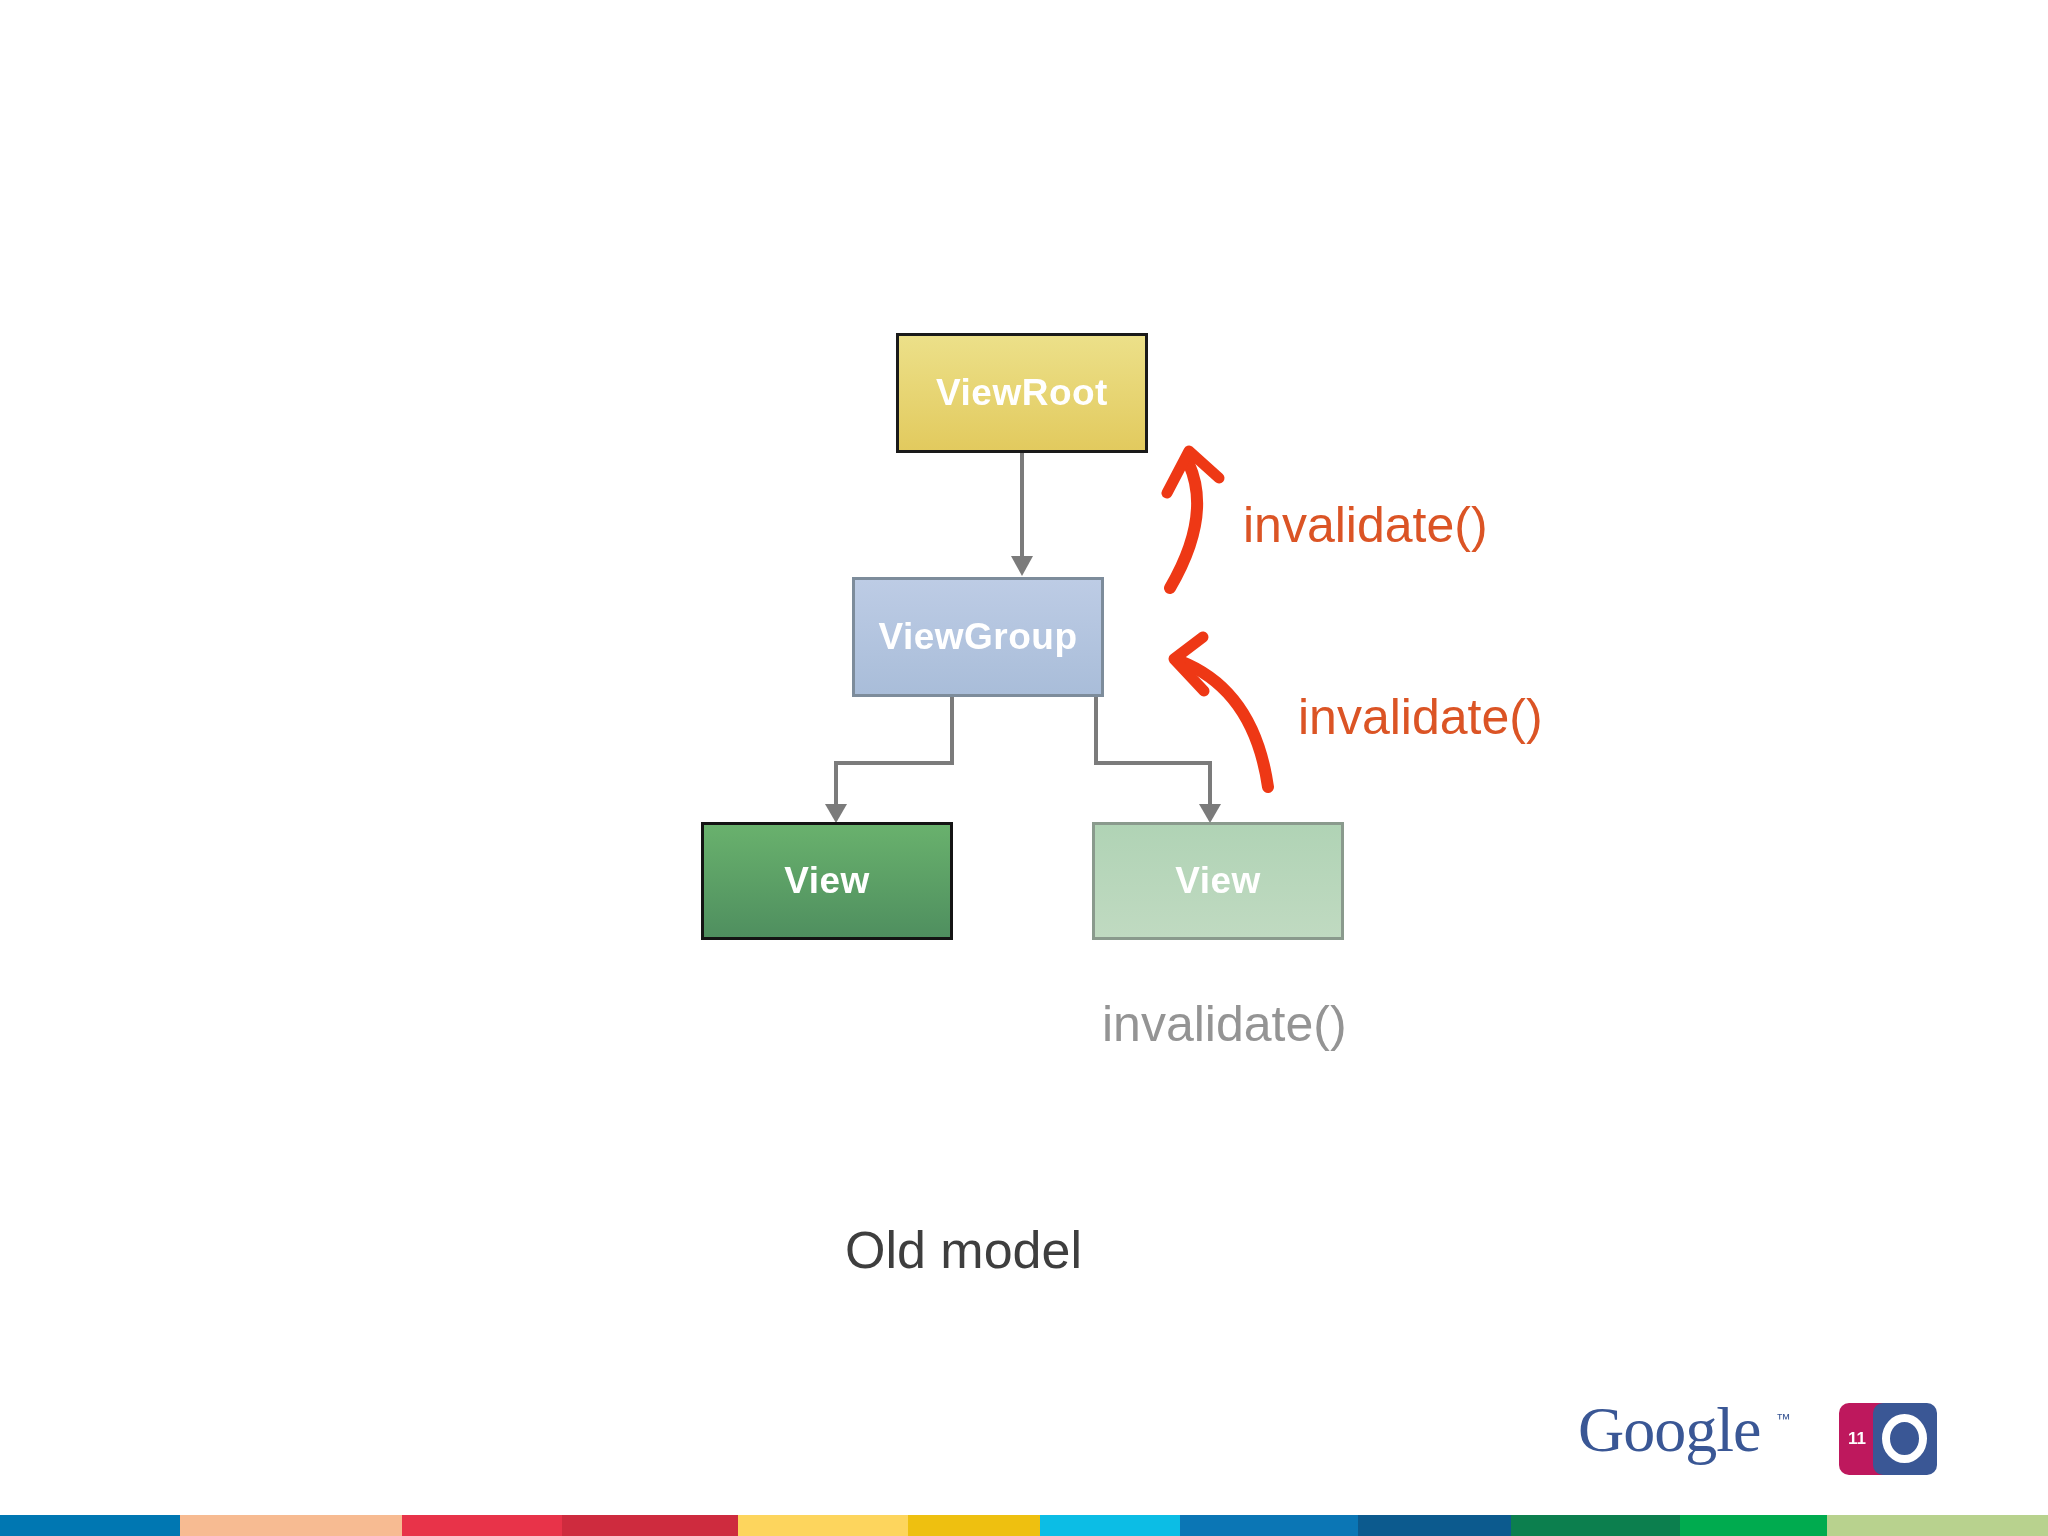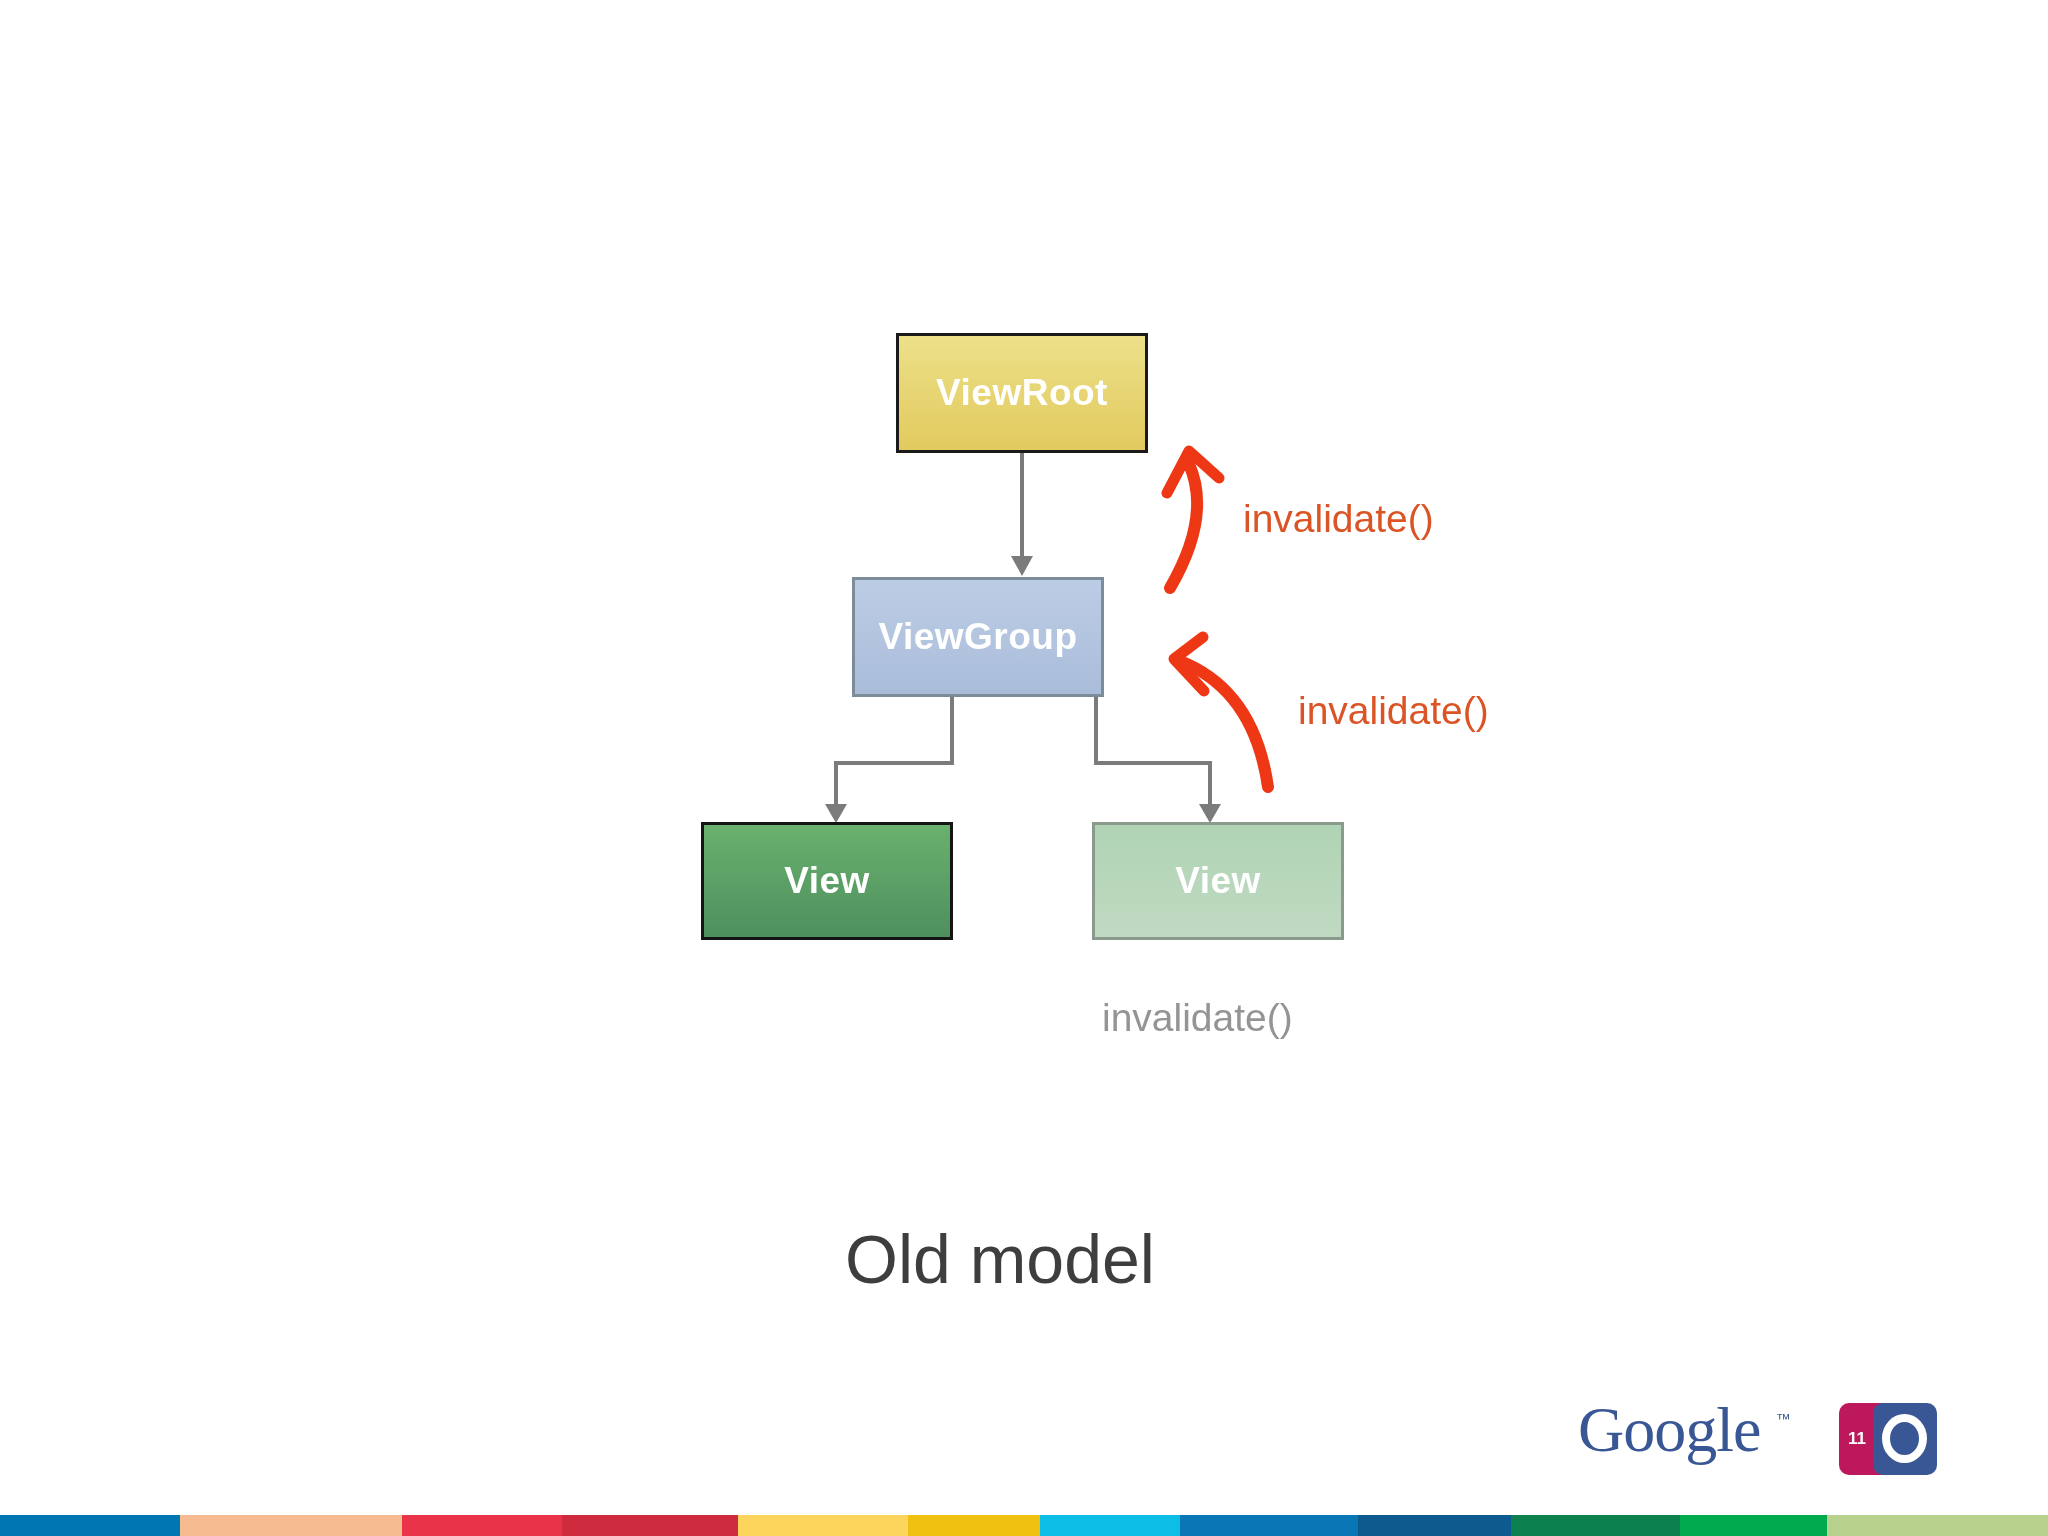--- a/index.html
+++ b/index.html
@@ -11,26 +11,26 @@
   svg.wires{position:absolute;left:0;top:0;width:2048px;height:1536px;}
   .node{
     position:absolute;display:flex;align-items:center;justify-content:center;
     font-weight:bold;font-size:37px;border:3px solid #000;box-sizing:border-box;
     letter-spacing:0.5px;
   }
   #node-viewroot {left:896px;top:333px;width:252px;height:120px;}
   #node-viewgroup{left:852px;top:577px;width:252px;height:120px;}
   #node-view-left{left:701px;top:822px;width:252px;height:118px;}
   #node-view-right{left:1092px;top:822px;width:252px;height:118px;}
-  .annotation{position:absolute;font-size:39px;line-height:1.1;white-space:nowrap;}
+  .annotation{position:absolute;font-size:50px;line-height:1.1;white-space:nowrap;}
   #ann-invalidate-top {left:1243px;top:498px;}
   #ann-invalidate-mid {left:1298px;top:690px;}
   #ann-invalidate-gray{left:1102px;top:997px;}
   .slide-title{
-    position:absolute;left:845px;top:1222px;font-size:68px;line-height:1.1;
+    position:absolute;left:845px;top:1222px;font-size:52px;line-height:1.1;
     color:#3e3e3e;white-space:nowrap;
   }
   
   .brand{position:absolute;left:1578px;top:1396px;width:370px;height:86px;}
   .brand .wordmark{
     position:absolute;left:0;top:2px;font-family:"Liberation Serif",serif;
     font-size:64px;line-height:1;letter-spacing:-1px;text-align:right;
   }
   .brand .tm{position:absolute;left:198px;top:14px;font-size:15px;font-family:"Liberation Sans",sans-serif;}
   .badge{position:absolute;border-radius:10px;box-sizing:border-box;}

